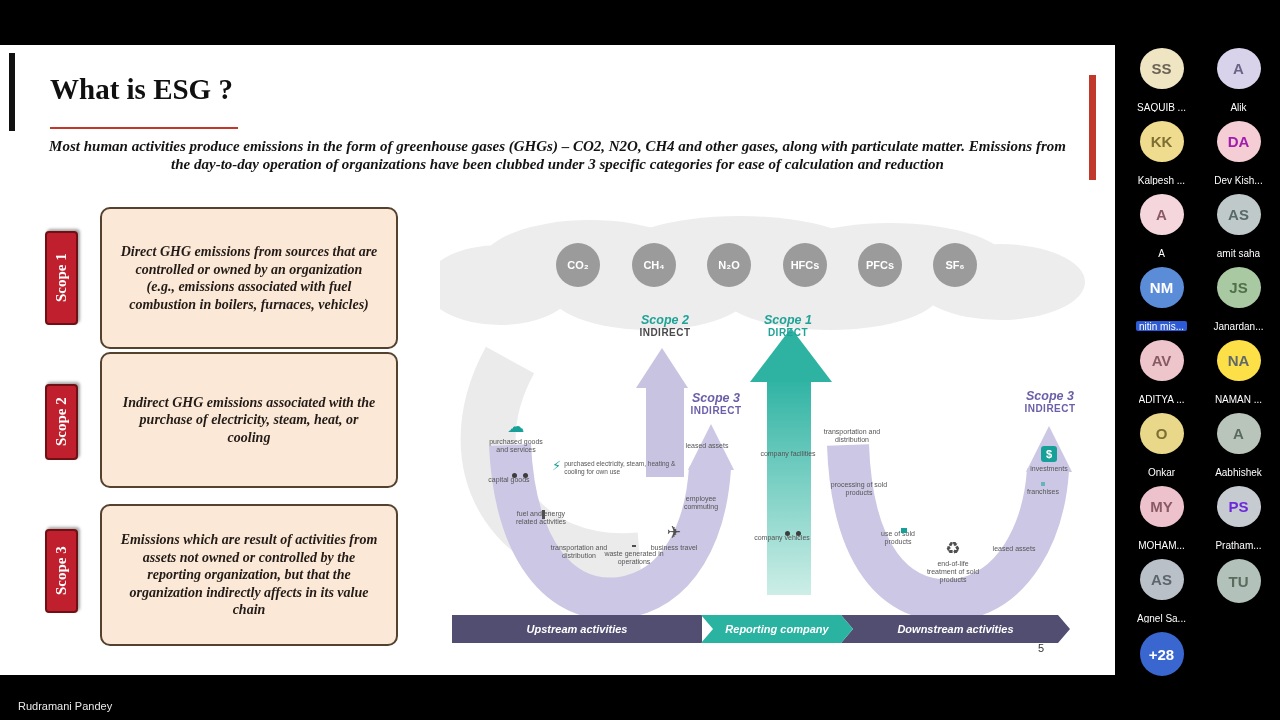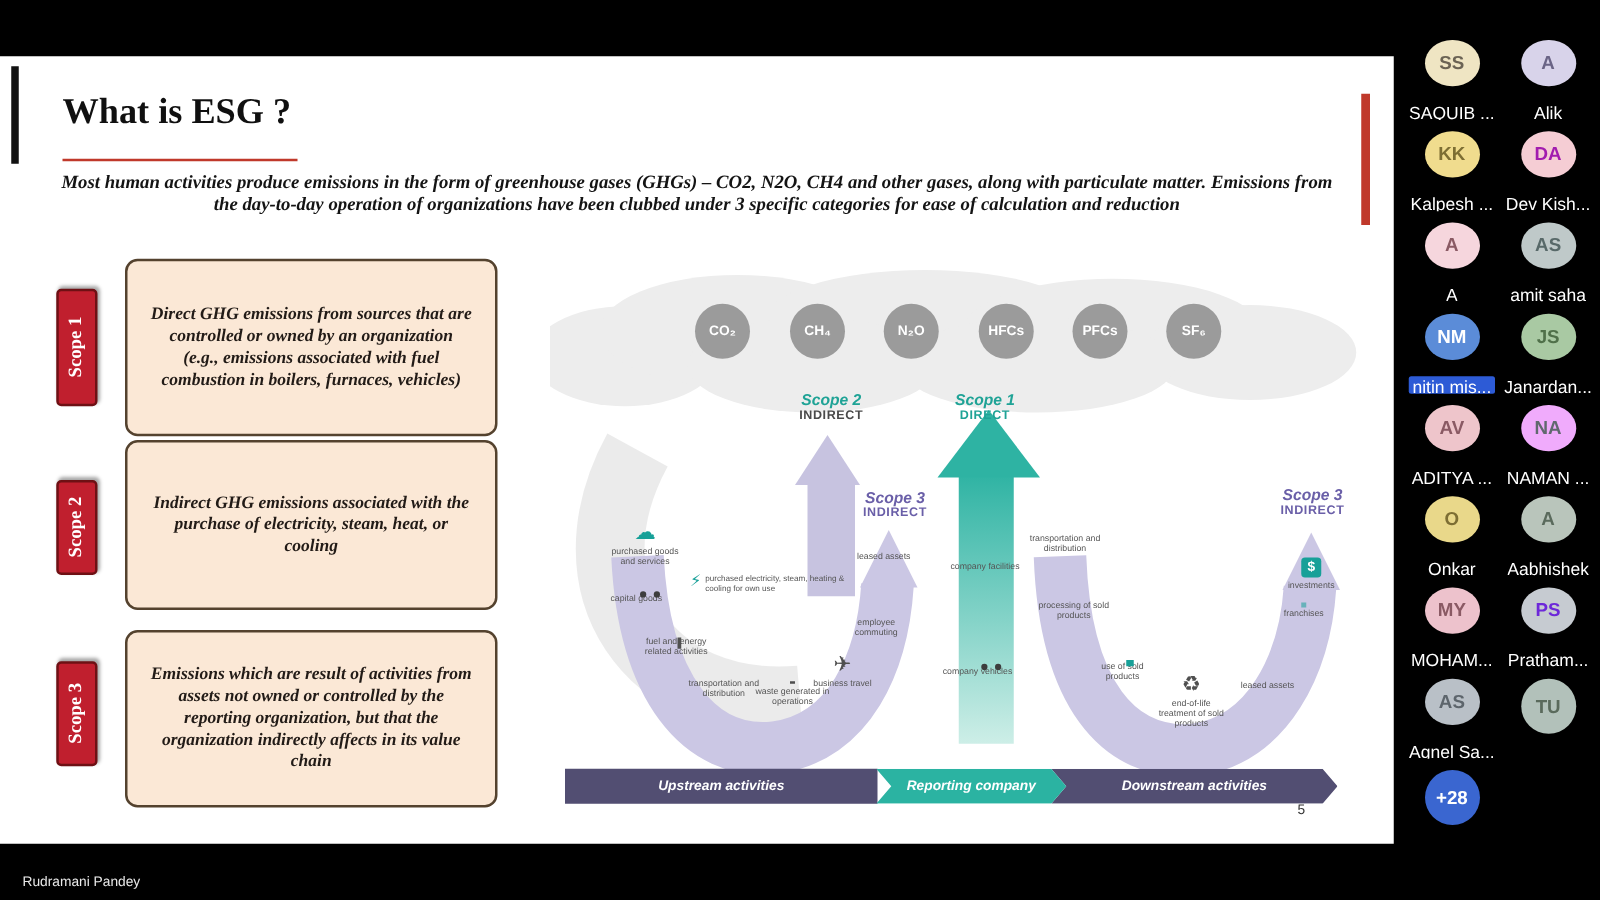--- a/index.html
+++ b/index.html
@@ -75,26 +75,26 @@
   .seg { display:flex; align-items:center; justify-content:center; color:#fff;
          font:italic 700 11px "Liberation Sans",sans-serif; }
   .seg.up { width:250px; background:#524e72; }
   .seg.mid { width:152px; background:#2bb3a2; margin-left:-1px;
       clip-path:polygon(0 0,calc(100% - 12px) 0,100% 50%,calc(100% - 12px) 100%,0 100%,12px 50%); z-index:2; }
   .seg.down { flex:1; background:#524e72; margin-left:-12px;
       clip-path:polygon(0 0,calc(100% - 12px) 0,100% 50%,calc(100% - 12px) 100%,0 100%,12px 50%); }
   .pagenum { position:absolute; left:598px; top:432px; font-size:11px; color:#333; z-index:3; }
 
   
-  .participants { position:absolute; left:1124px; top:32px; width:152px; display:grid;
+  .participants { position:absolute; left:1124px; top:48px; width:152px; display:grid;
                   grid-template-columns:1fr 1fr; row-gap:9px; column-gap:2px; }
   .tile { height:64px; display:flex; flex-direction:column; align-items:center; }
   .avatar { width:44px; height:44px; border-radius:50%; display:flex; align-items:center; justify-content:center;
             font:600 15px "Liberation Sans",sans-serif; }
-  .pname { margin-top:13px; font-size:14px; color:#fff; max-width:74px; white-space:nowrap; overflow:hidden; }
+  .pname { margin-top:13px; font-size:10px; color:#fff; max-width:74px; white-space:nowrap; overflow:hidden; }
   .pname.speaking { background:#2d5bd6; padding:0 3px; border-radius:2px; }
 
   .presenter { position:absolute; left:18px; bottom:8px; color:#e9e9e9; font-size:11px; }
 </style>
 </head>
 <body>
 
 <div class="stage">
 
   <div class="slide">
@@ -289,21 +289,21 @@
     </div>
     <div class="tile">
       <div class="avatar" style="background-color: rgb(169, 201, 163); color: rgb(80, 112, 74);">JS</div>
       <div class="pname">Janardan...</div>
     </div>
     <div class="tile">
       <div class="avatar" style="background-color: rgb(238, 197, 203); color: rgb(138, 90, 100);">AV</div>
       <div class="pname">ADITYA ...</div>
     </div>
     <div class="tile">
-      <div class="avatar" style="background-color: #f0abfc; color: rgb(96, 104, 110); text-align: right;">NA</div>
+      <div class="avatar" style="background-color: #fde047; color: rgb(96, 104, 110); text-align: right;">NA</div>
       <div class="pname">NAMAN ...</div>
     </div>
     <div class="tile">
       <div class="avatar" style="background-color: rgb(233, 216, 138); color: rgb(125, 110, 51);">O</div>
       <div class="pname">Onkar</div>
     </div>
     <div class="tile">
       <div class="avatar" style="background-color: rgb(185, 197, 187); color: rgb(90, 106, 92);">A</div>
       <div class="pname">Aabhishek</div>
     </div>

